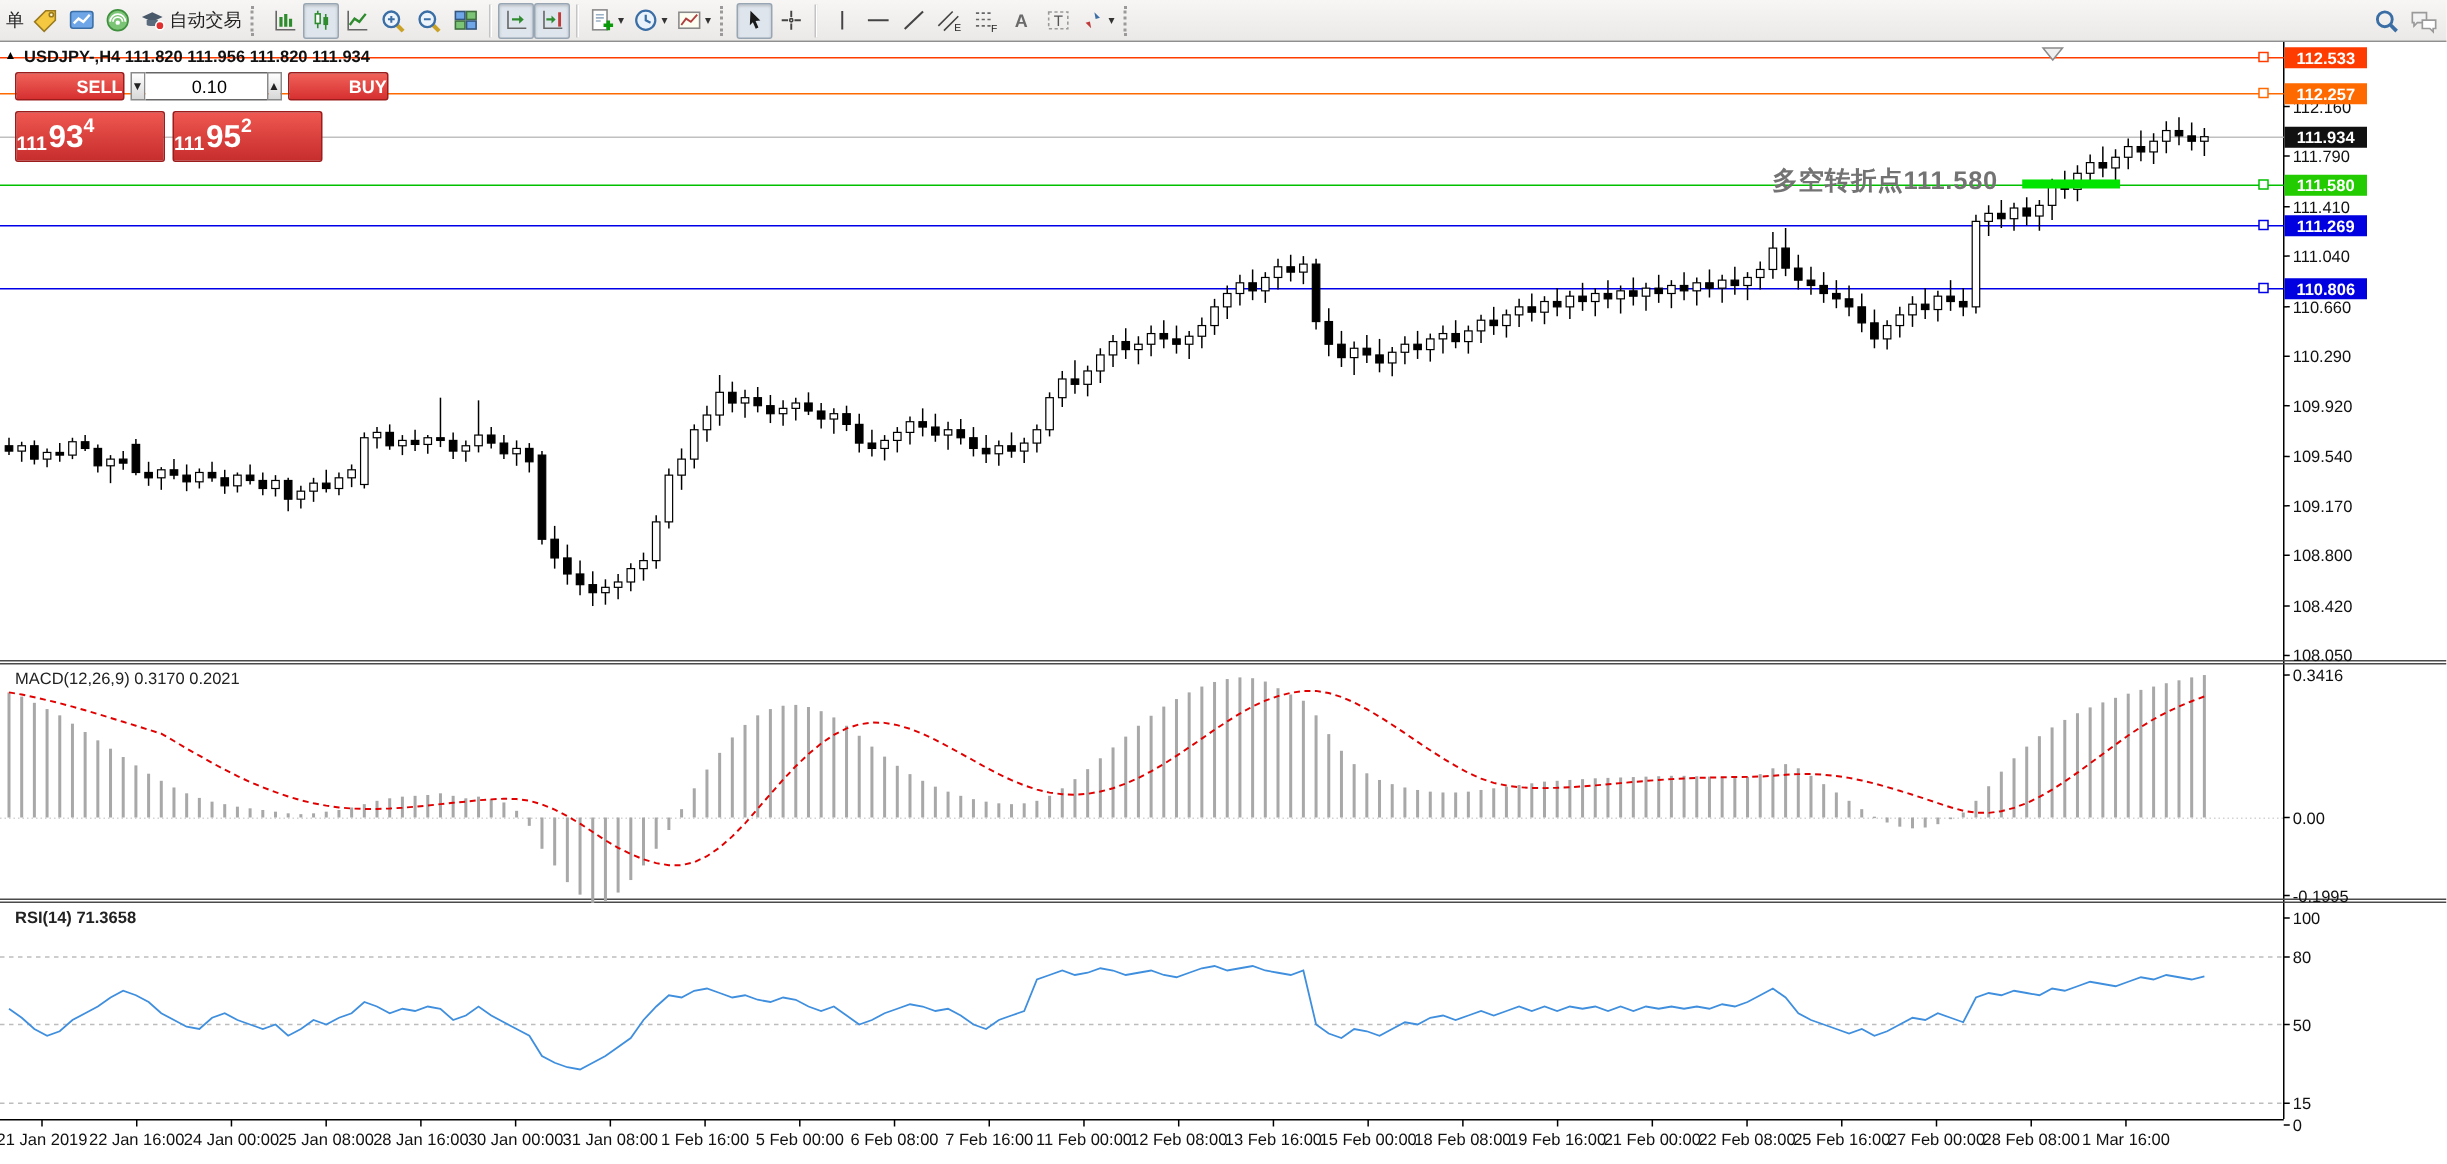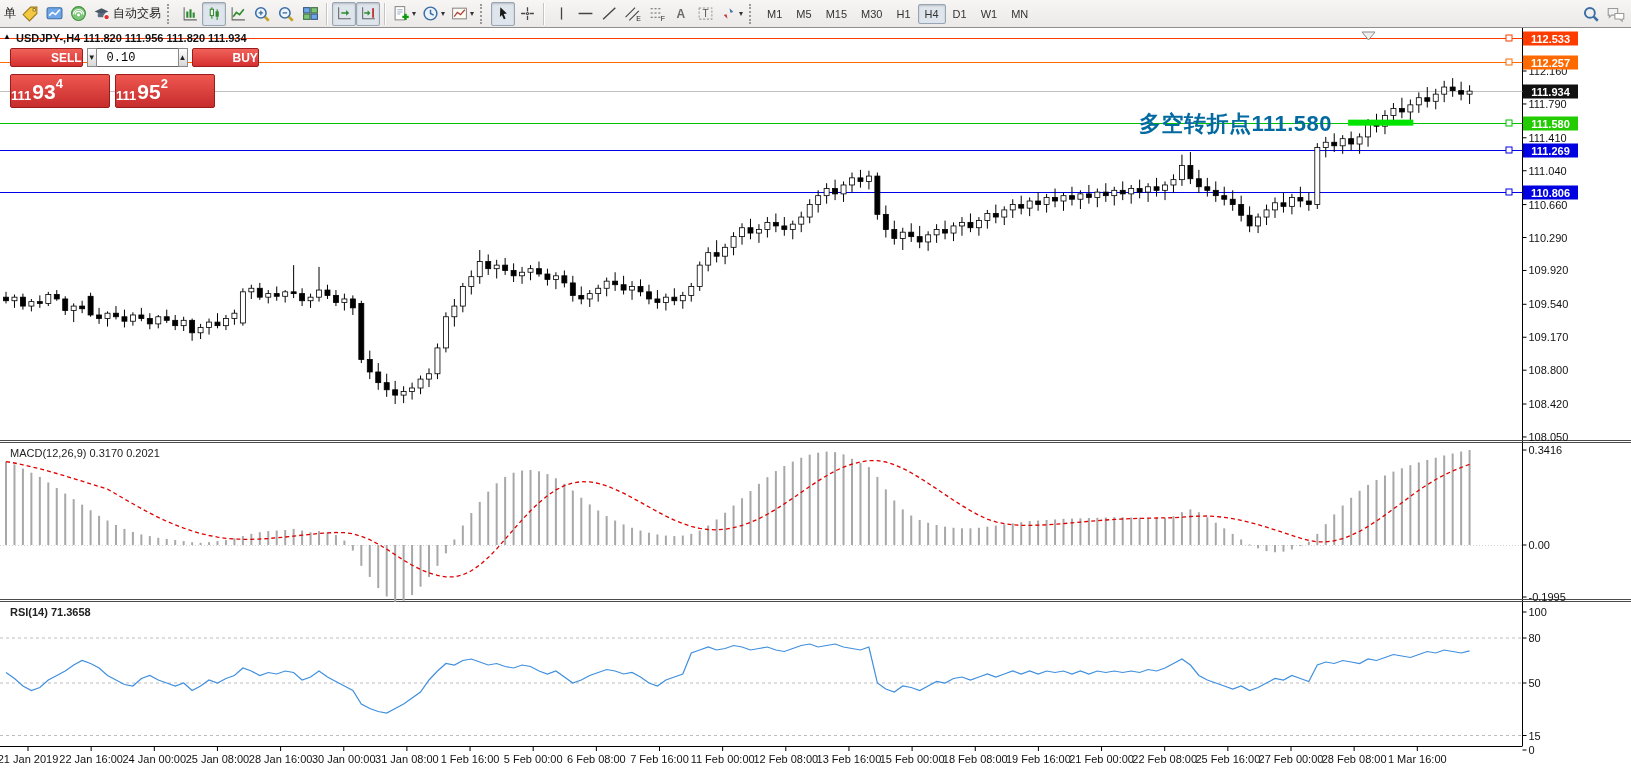--- a/index.html
+++ b/index.html
@@ -16,34 +16,34 @@
   .tb-sep{width:1px;height:22px;background:#c4c4c4;border-right:1px solid #fff;margin:0 4px;}
   .tb-caret{font-size:8px;color:#333;margin-left:2px;}
   .tb-tf{font-size:11px;color:#333;padding:3px 6px;border:1px solid transparent;border-radius:2px;background:transparent;}
   .tb-tf.sel{border-color:#98a5b3;background:#dfe5ec;box-shadow:inset 0 1px 2px rgba(0,0,0,.18);}
   .tb-autotrade{font-size:12px;color:#222;margin-left:3px;}
   .tb-right{margin-left:auto;display:flex;align-items:center;}
   
   #chart-svg{position:absolute;left:0;top:28px;}
   .ttl-mark{position:absolute;left:3px;top:33px;font-size:8px;color:#000;line-height:8px;}
   .chart-title{position:absolute;left:16px;top:32px;font-size:11px;font-weight:bold;color:#111;white-space:nowrap;}
-  .annotation{position:absolute;left:1032px;top:109px;width:300px;text-align:right;font-size:22px;font-weight:bold;
-              color:#0369a1;white-space:nowrap;letter-spacing:.5px;}
+  .annotation{position:absolute;left:1032px;top:109px;width:300px;text-align:right;font-size:17px;font-weight:bold;
+              color:#737373;white-space:nowrap;letter-spacing:.5px;}
   .pane-label{position:absolute;font-size:11px;color:#222;white-space:nowrap;}
   
   .trade-panel{position:absolute;left:4px;top:48px;width:214px;}
   .tp-row1{display:flex;align-items:stretch;height:19px;margin-left:6px;}
   .tp-btn{background:linear-gradient(#f0625a,#d63031);border:1px solid #9c1c1c;color:#fff;font-weight:bold;
           font-size:12px;display:flex;align-items:center;justify-content:center;border-radius:2px;padding-left:40px;}
   .tp-sell{width:46px;margin-right:4px;}
   .tp-buy{width:44px;margin-left:4px;}
   .tp-step{width:16px;background:linear-gradient(#fefefe,#d8d8d8);border:1px solid #8a8a8a;color:#222;
            font-size:8px;display:flex;align-items:center;justify-content:center;}
-  .tp-vol{width:66px;border:1px solid #666;border-left:none;border-right:none;font-size:12px;text-align:left;
-          padding:0 5px 0 10px;font-family:Liberation Mono, monospace;}
+  .tp-vol{width:66px;border:1px solid #666;border-left:none;border-right:none;font-size:12px;text-align:center;
+          padding:0 5px 0 10px;font-family:Liberation Sans, sans-serif;}
   .tp-row2{display:flex;margin:7px 0 0 6px;}
   .tp-price{width:100px;height:34px;background:linear-gradient(#ef5750,#c62d2d);border:1px solid #9c1c1c;
             border-radius:2px;color:#fff;display:flex;align-items:flex-end;justify-content:flex-start;
             padding-bottom:1px;box-sizing:border-box;}
   .tp-price.left{margin-right:5px;}
   .p-small{font-size:13px;font-weight:bold;margin:0 1px 3px 0;}
   .p-big{font-size:21px;font-weight:bold;line-height:29px;}
   .p-sup{font-size:13px;font-weight:bold;align-self:flex-start;margin-top:1px;}
 </style>
 </head>
@@ -212,31 +212,20 @@
       </svg>
   </button>
   <button class="tb-btn">
     <svg width="17" height="17" viewBox="0 0 16 16">
         <path d="M3.5 9.5 L7 13 L6.2 8.8 Z" fill="#c03a3a"></path>
         <path d="M12.5 6.5 L9 3 L9.8 7.2 Z" fill="#3a6ea5"></path>
       </svg>
     <span class="tb-caret">▾</span>
   </button>
   <div class="tb-grip"></div>
-  <div id="tf-box" style="display:flex;align-items:center;">
-      <button class="tb-tf">M1</button>
-      <button class="tb-tf">M5</button>
-      <button class="tb-tf">M15</button>
-      <button class="tb-tf">M30</button>
-      <button class="tb-tf">H1</button>
-      <button class="tb-tf sel">H4</button>
-      <button class="tb-tf">D1</button>
-      <button class="tb-tf">W1</button>
-      <button class="tb-tf">MN</button>
-    </div>
   <div class="tb-right">
     <button class="tb-btn">
       <svg width="18" height="18" viewBox="0 0 16 16">
           <circle cx="7" cy="7" r="4.4" fill="none" stroke="#3a6ea5" stroke-width="1.7"></circle>
           <path d="M10.4 10.4 L14 14" stroke="#3a6ea5" stroke-width="2.2"></path>
         </svg>
     </button>
     <button class="tb-btn">
       <svg width="20" height="18" viewBox="0 0 18 16">
           <path d="M2 3 h8.5 v6 h-5.5 l-2 2 v-2 h-1 Z" fill="#f2f2f2" stroke="#9a9a9a"></path>

